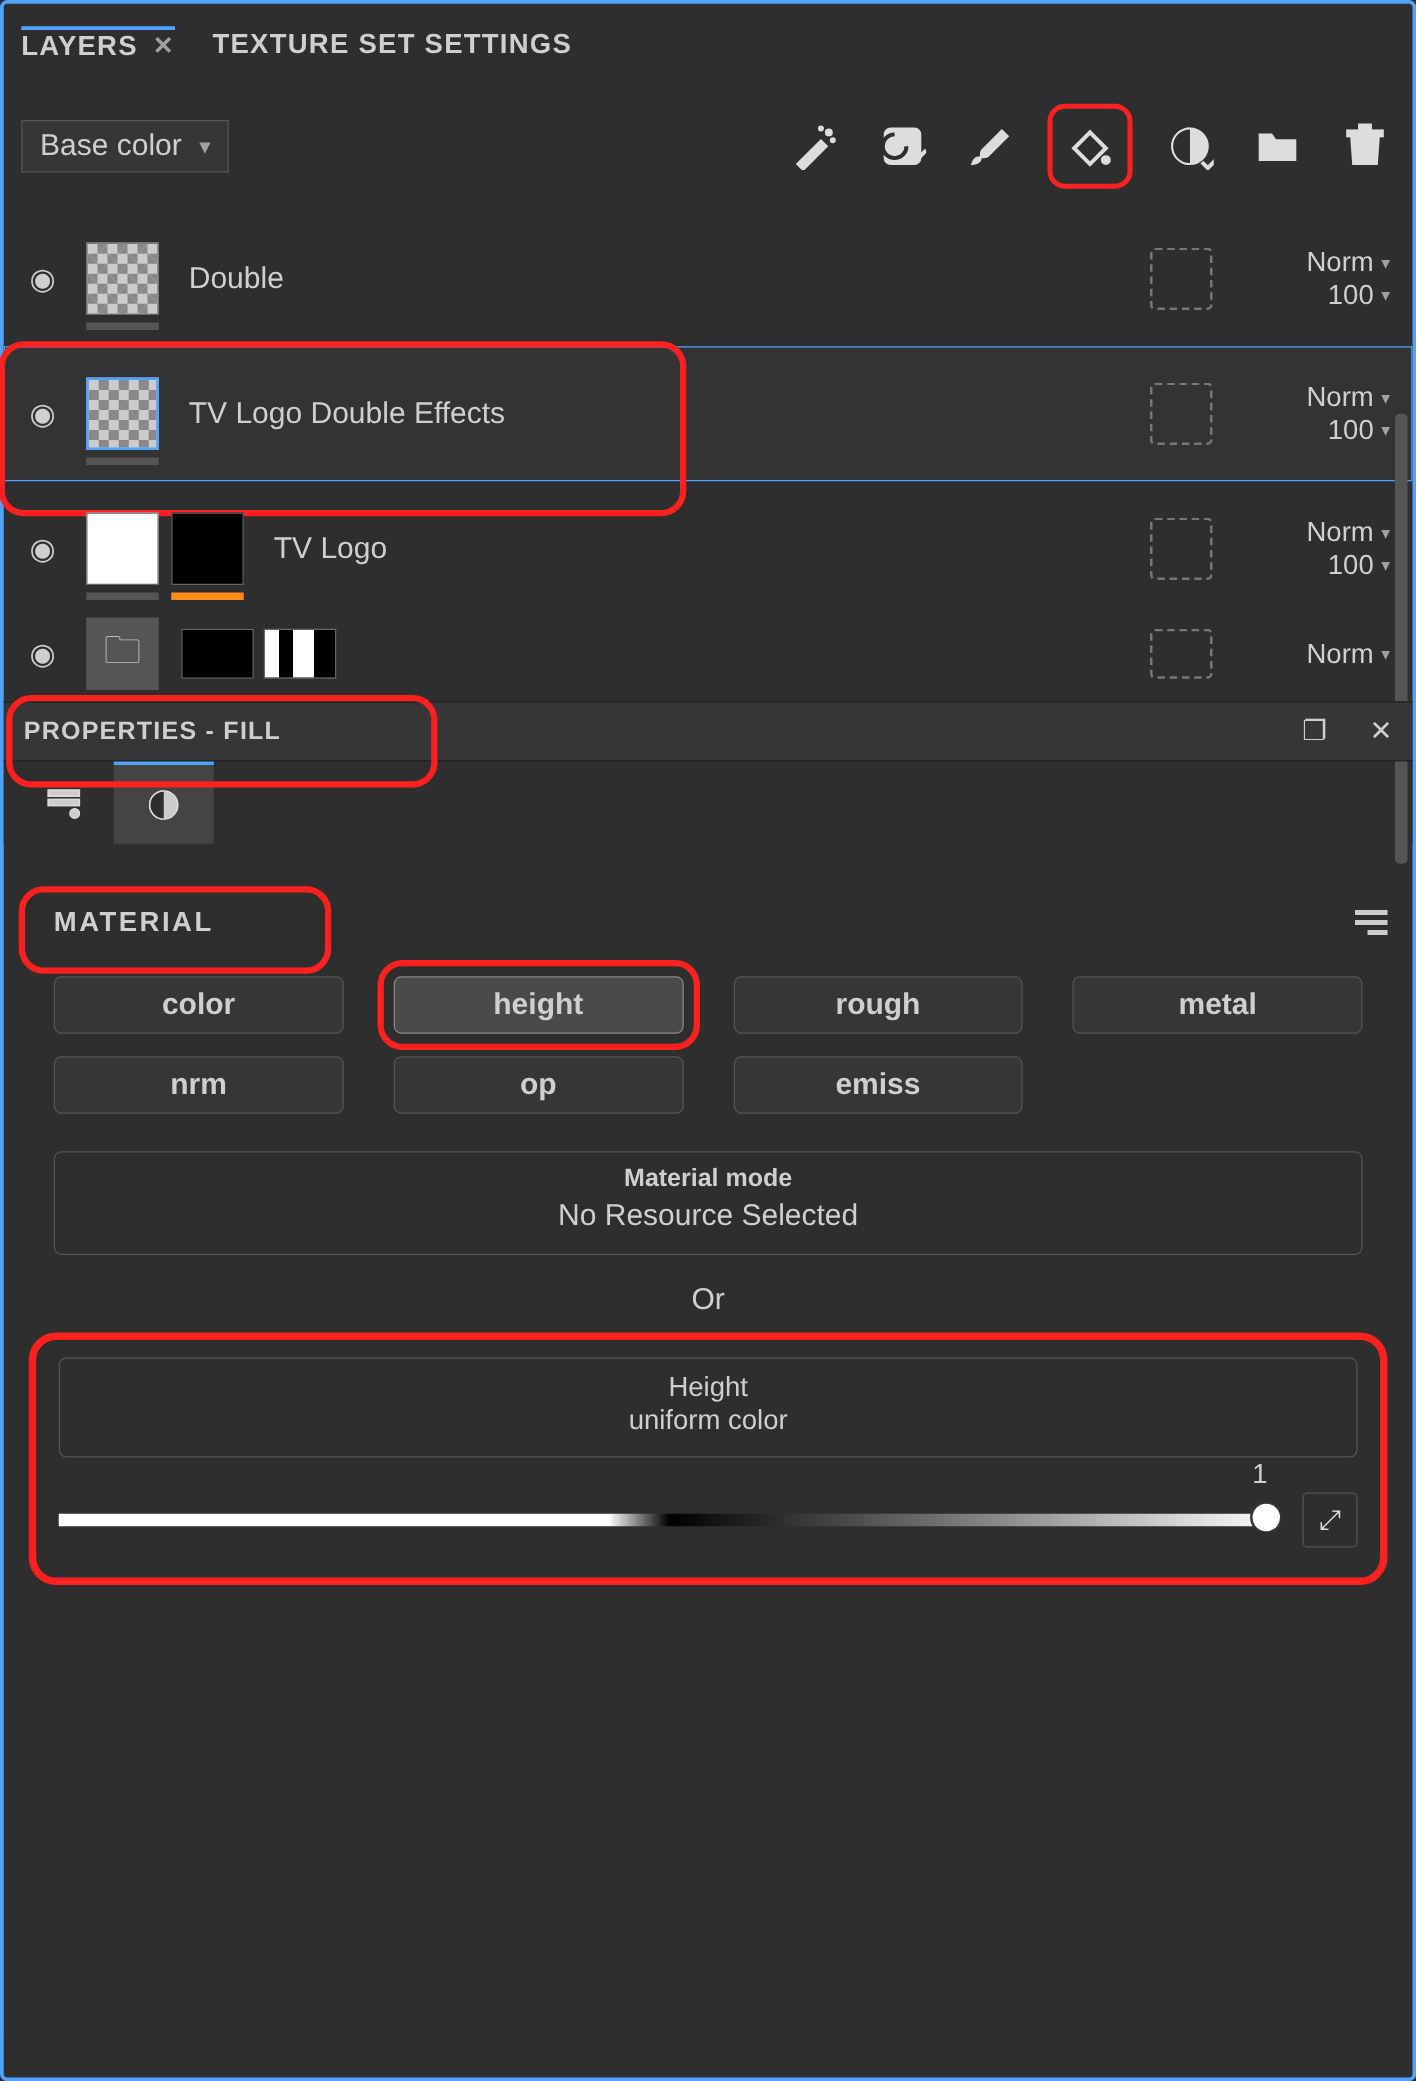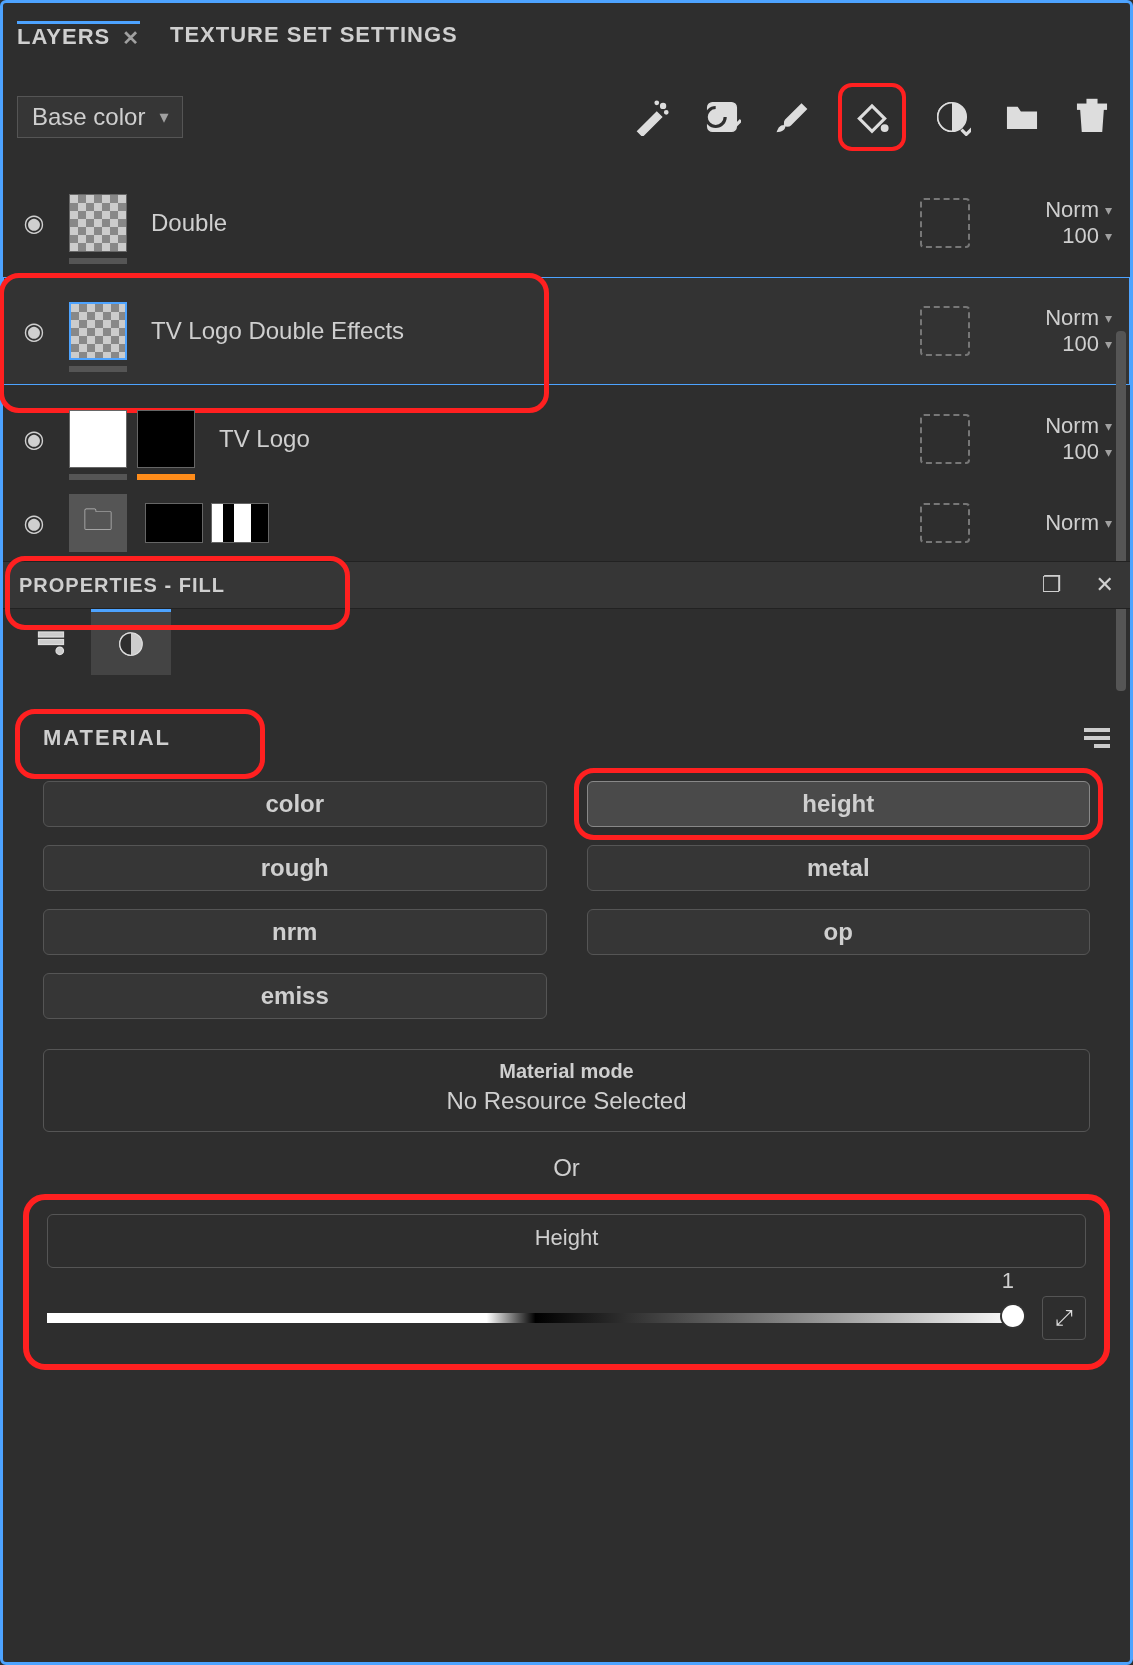--- a/index.html
+++ b/index.html
@@ -37,21 +37,21 @@
   
   .tabs {
     display: flex;
     align-items: center;
     gap: 30px;
     padding: 10px 14px 0 14px;
     height: 60px;
   }
   .tab {
     display: flex;
-    align-items: flex-end;
+    align-items: flex-start;
     gap: 12px;
     font-weight: 600;
     letter-spacing: 1px;
     color: var(--text);
     padding-bottom: 6px;
   }
   .tab.active { border-top: 3px solid var(--accent); padding-top: 0; }
   .tab .x { color: var(--muted); font-size: 20px; }
   
   .toolbar {
@@ -137,21 +137,21 @@
   .sub-tab { width: 80px; height: 66px; display:flex; align-items:center; justify-content:center; }
   .sub-tab.active { background: #444; border-top: 3px solid var(--accent); }
   .sub-tab svg { width: 30px; height: 30px; fill: #ddd; stroke: #ddd; }
   .material-header { display:flex; align-items:center; justify-content: space-between; padding: 20px 20px; gap: 12px; }
   .mat-title { font-weight: 700; letter-spacing: 2px; }
   .hamburger { display:flex; flex-direction:column; gap:4px; align-items:flex-end; }
   .hamburger span { display:block; height:4px; background:#ccc; }
   .hamburger span:nth-child(1){width:26px;}
   .hamburger span:nth-child(2){width:26px;}
   .hamburger span:nth-child(3){width:16px;}
-  .channels { display:grid; grid-template-columns: repeat(2, 1fr); gap: 18px 40px; padding: 10px 40px; }
+  .channels { display:grid; grid-template-columns: repeat(4, 1fr); gap: 18px 40px; padding: 10px 40px; }
   .chan {
     border: 1px solid #555; border-radius: 6px;
     padding: 8px 0; text-align: center; font-size: 24px; font-weight:600;
     background: var(--bg2);
     position: relative;
   }
   .chan.active { background: #4a4a4a; border-color: #888; }
   .section-box {
     margin: 20px 40px;
     border: 1px solid #555; border-radius: 6px;
@@ -394,20 +394,21 @@
   <div class="section-box">
     <div class="t1">Material mode</div>
     <div class="t2">No Resource Selected</div>
   </div>
 
   <div class="or-text">Or</div>
 
   <div class="height-panel">
     <div class="height-box">
       <div class="t1">Height</div>
+      <div class="t2">uniform color</div>
     </div>
     <div class="slider-row rel">
       <span class="slider-value">1</span>
       <div class="gradient-track">
         <div class="slider-handle"></div>
       </div>
       <div class="reset-btn">⤢</div>
     </div>
   </div>
 

